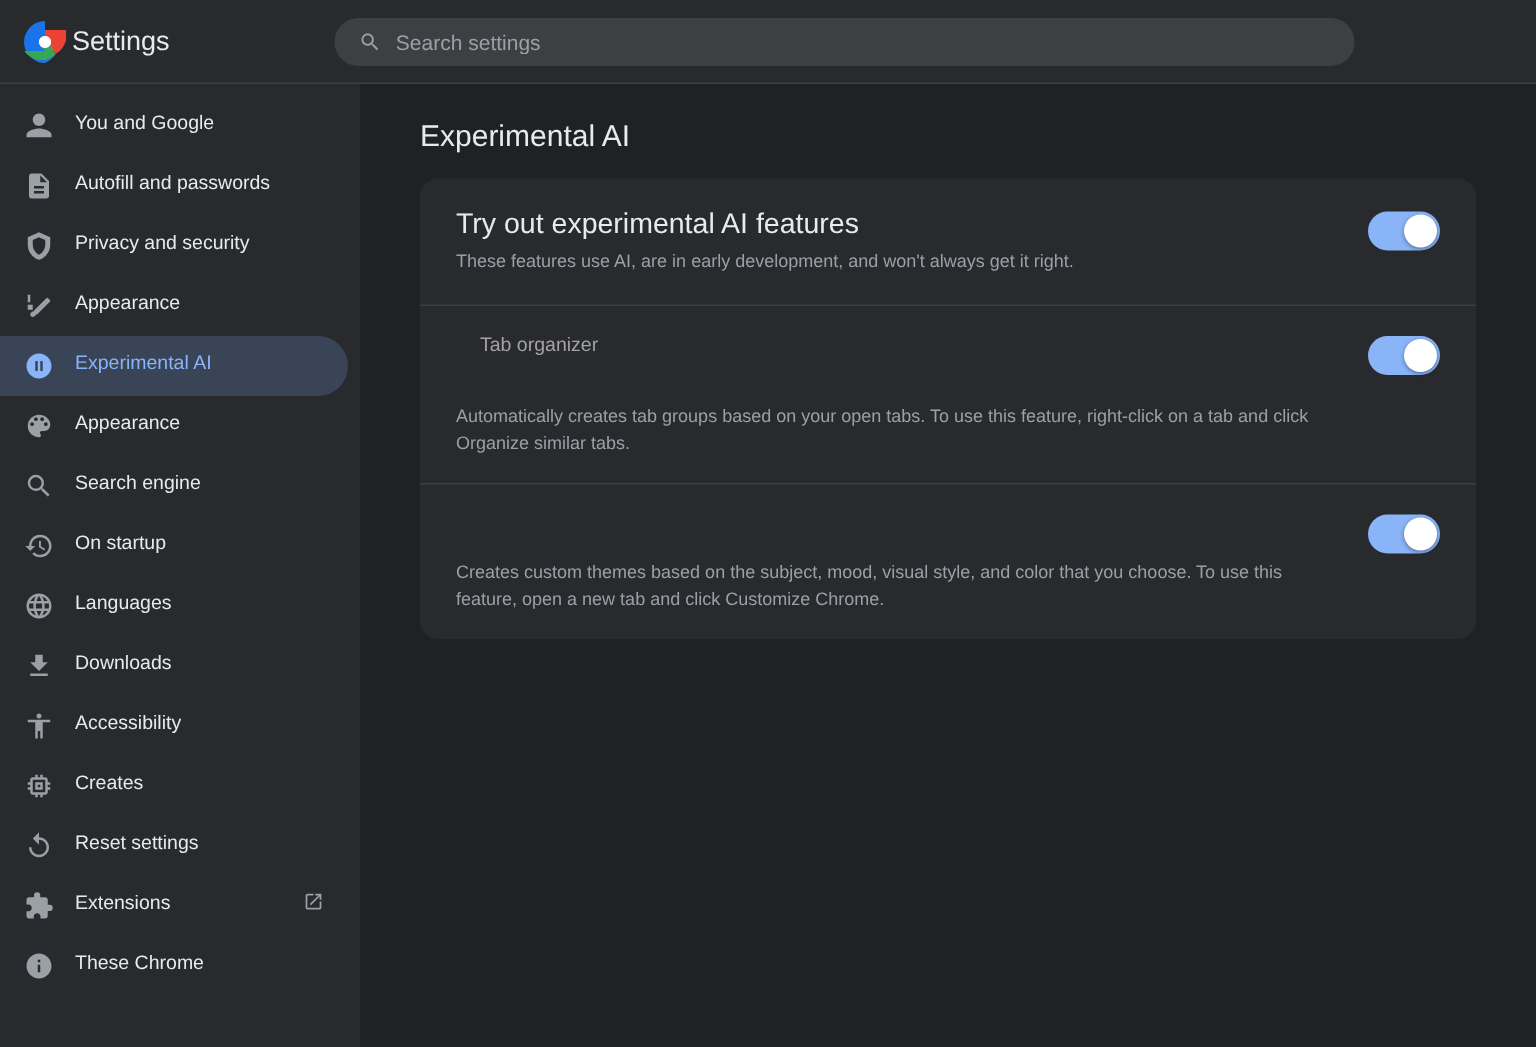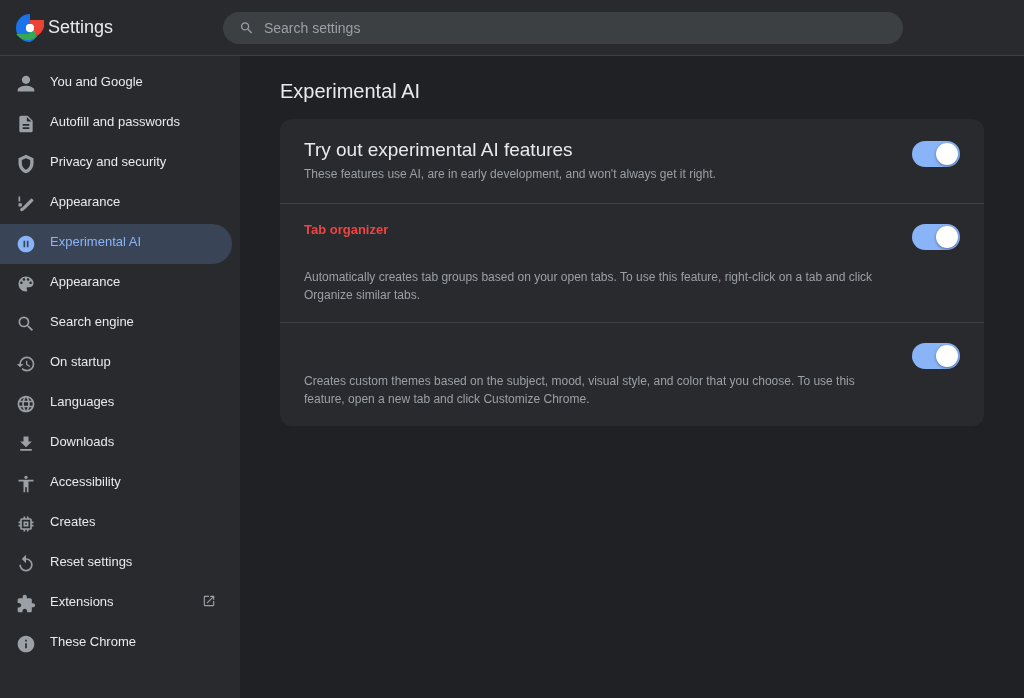--- a/index.html
+++ b/index.html
@@ -184,23 +184,24 @@
       border-bottom: 1px solid #3c4043;
     }
     .sub-item:last-child {
       border-bottom: none;
     }
     .sub-item-text {
       flex: 1;
     }
     .sub-item-title {
       font-size: 13px;
-      font-weight: 700;
-      color: #ef4444;
+      font-weight: 400;
+      color: #a3a3a3;
       margin-bottom: 4px;
+      margin-left: 16px;
     }
     .sub-item-desc {
       font-size: 12px;
       color: #9aa0a6;
       line-height: 1.5;
       margin-top: 31px;
     }
 
     
     .chrome-logo {

